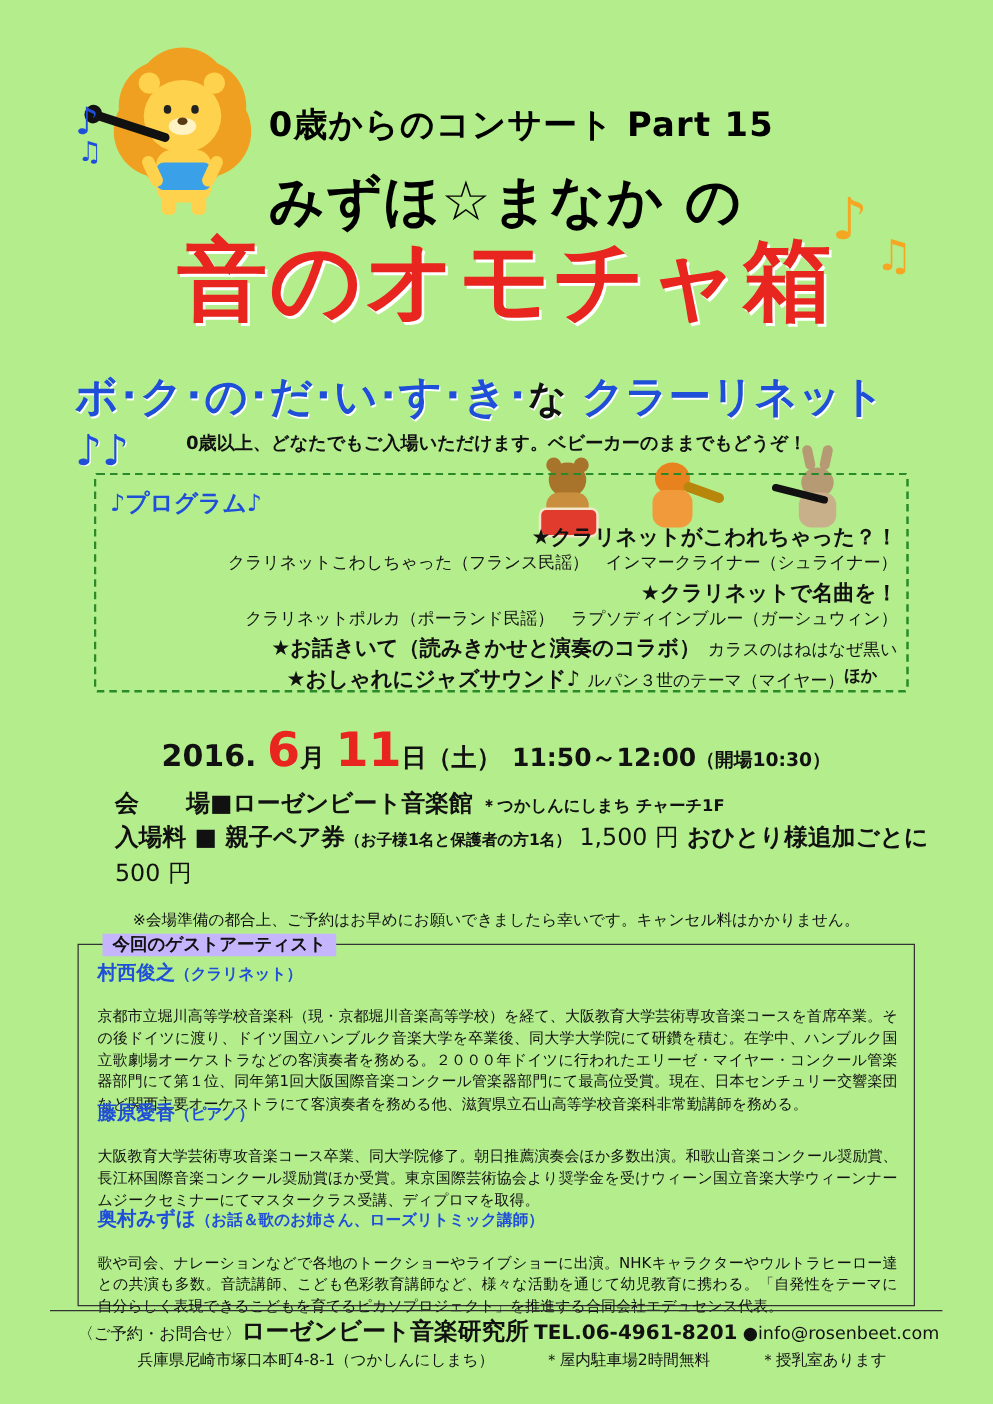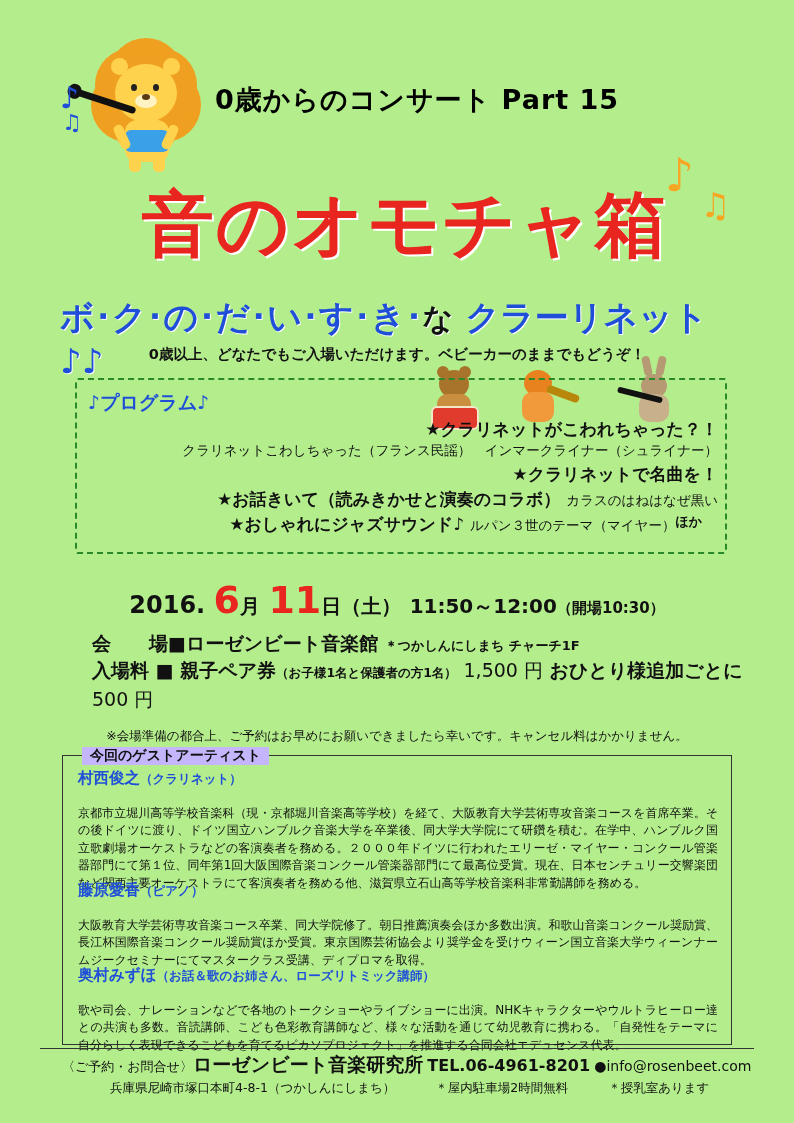--- a/index.html
+++ b/index.html
@@ -189,20 +189,23 @@
     <div class="leg l"></div>
     <div class="leg r"></div>
     <div class="clarinet"></div>
   </div>
   <div class="note n1">♪</div>
   <div class="note n2">♫</div>
   <div class="note orange n3">♪</div>
   <div class="note orange n4">♫</div>
 
   <div class="title-part">0歳からのコンサート Part 15</div>
+  <div class="title-line2">
+    <span>みずほ☆まなか の</span>
+  </div>
   <div class="title-main">音のオモチャ箱</div>
   <div class="title-sub">
     <span>ボ･ク･の･だ･い･す･き･</span><span class="blk">な</span> <span class="cla">クラーリネット♪♪</span>
   </div>
   <div class="notice">0歳以上、どなたでもご入場いただけます。ベビーカーのままでもどうぞ！</div>
 
   <div class="animals">
     <div class="an bear" style="left:0;top:0;width:60px;height:62px;">
       <div class="ear1"></div>
         <div class="ear2"></div>
@@ -226,20 +229,21 @@
 
   <div class="program-box"></div>
   <div class="program-title">♪プログラム♪</div>
   <div class="prog-list">
     <div class="prog-item">
       <div class="prog-head">★クラリネットがこわれちゃった？！</div>
       <div class="prog-sub">クラリネットこわしちゃった（フランス民謡）　インマークライナー（シュライナー）</div>
     </div>
     <div class="prog-item">
       <div class="prog-head">★クラリネットで名曲を！</div>
+      <div class="prog-sub">クラリネットポルカ（ポーランド民謡）　ラプソディインブルー（ガーシュウィン）</div>
     </div>
     <div class="prog-item">
       <div class="prog-head">
         <span>★お話きいて（読みきかせと演奏のコラボ）</span>
         <span class="prog-inline">カラスのはねはなぜ黒い</span>
       </div>
     </div>
     <div class="prog-item">
       <div class="prog-head">
         <span>★おしゃれにジャズサウンド♪</span>

